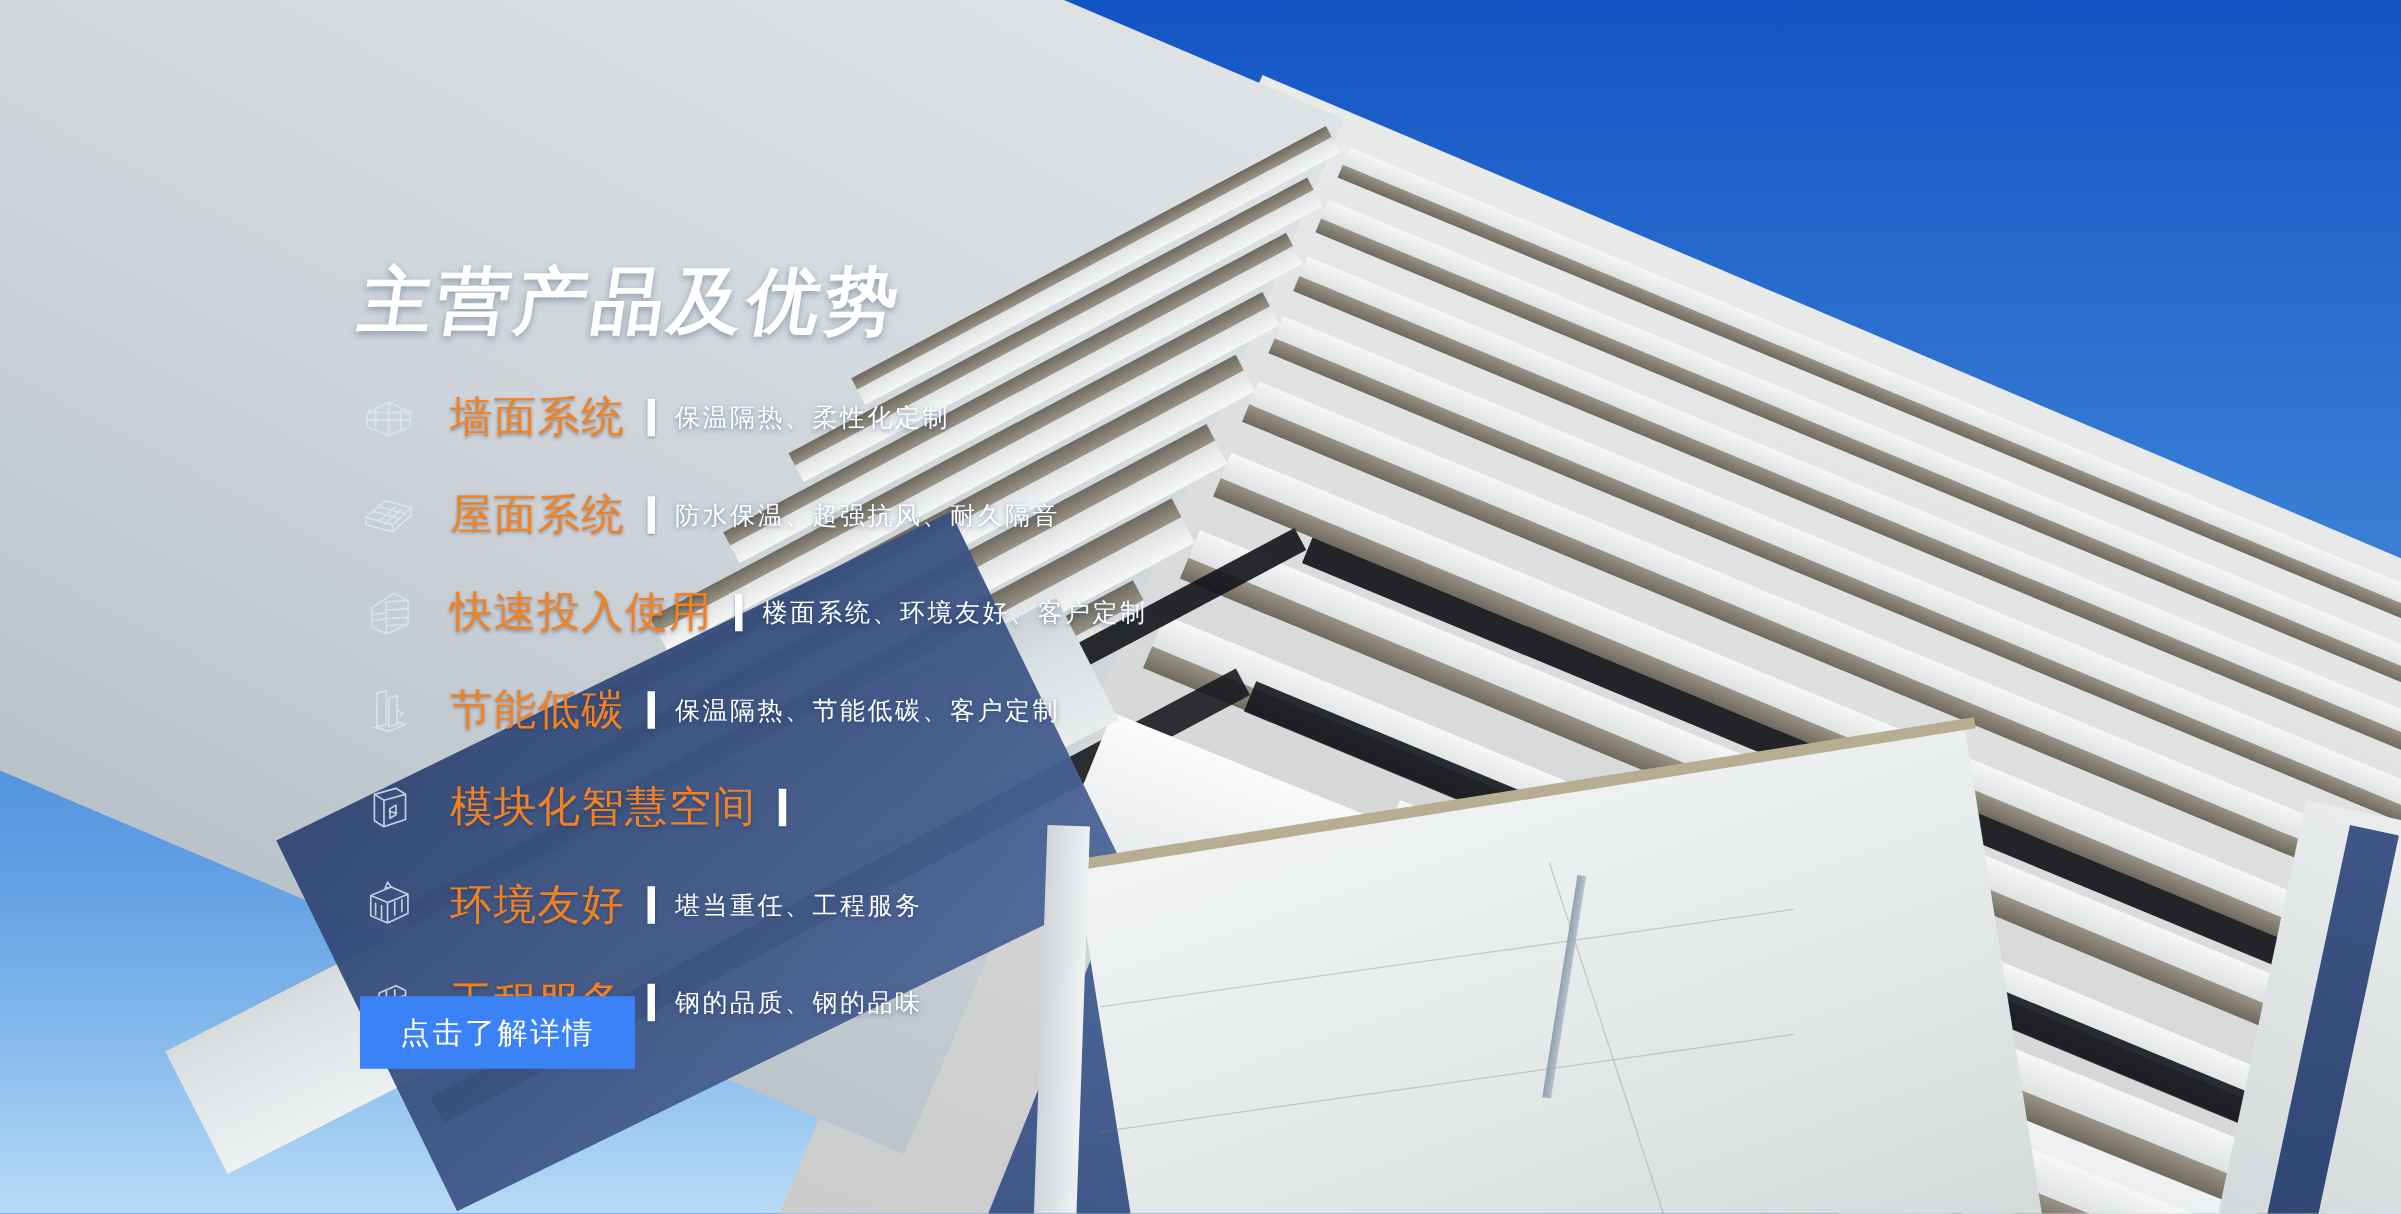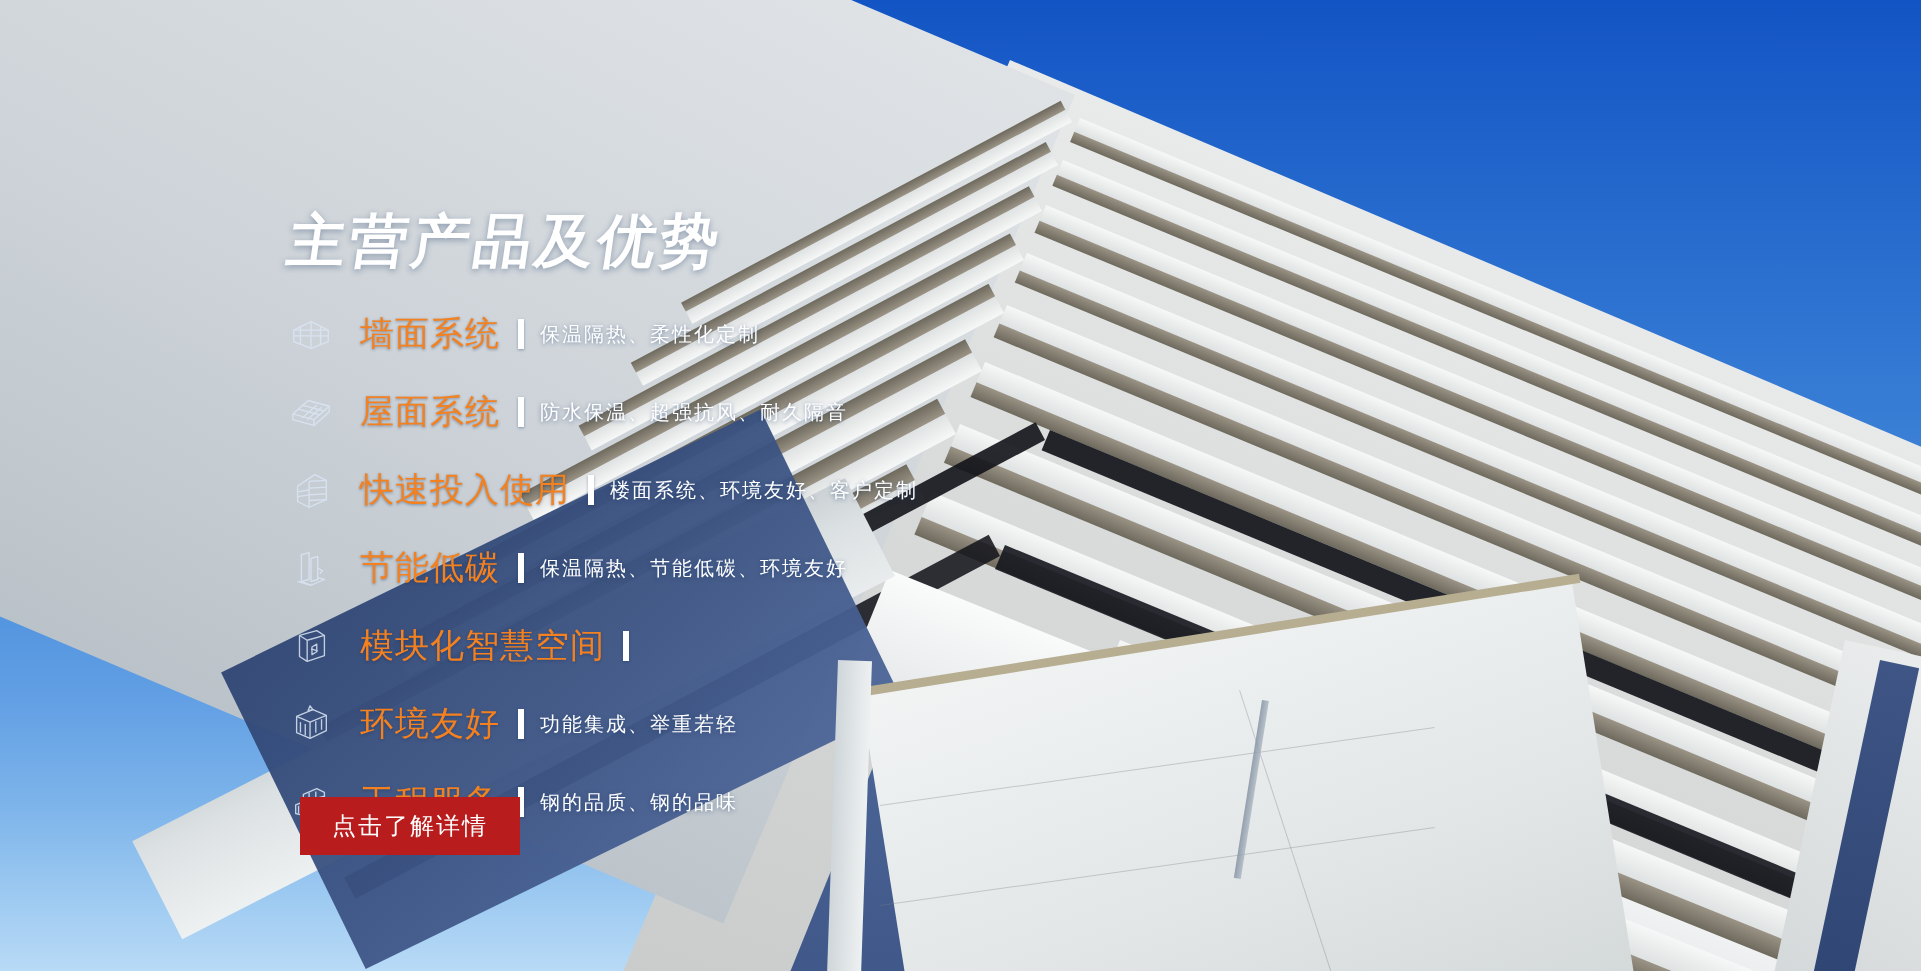--- a/index.html
+++ b/index.html
@@ -106,22 +106,22 @@
     flex:0 0 6px;
   }
   .row .desc{
     color:#ffffff;
     font-size:20px;
     letter-spacing:2px;
     text-shadow:0 1px 4px rgba(20,50,100,.5);
   }
 
   .cta{
-    position:absolute;left:300px;top:797px;
-    background:#b91c1c;
+    position:absolute;left:288px;top:797px;
+    background:#3b82f6;
     color:#ffffff;
     font-size:24px;
     letter-spacing:2px;
     padding:13px 32px;
     border:none;
     cursor:pointer;
     font-family:"Liberation Sans","DejaVu Sans",sans-serif;
   }
 </style>
 </head>
@@ -304,21 +304,21 @@
           <svg viewBox="0 0 48 48" fill="none" stroke="#dbe6f5" stroke-width="1.4" stroke-linejoin="round">
             <path d="M14 10 L22 8 L22 36 L14 38 Z"></path>
             <path d="M24 14 L31 12 L31 36 L24 38 Z"></path>
             <path d="M10 38 L24 42 L38 36 L31 34"></path>
             <path d="M14 38 L24 42"></path>
             <path d="M31 24 L36 27 L33 30"></path>
           </svg>
         </span>
         <span class="name">节能低碳</span>
         <span class="bar"></span>
-        <span class="desc">保温隔热、节能低碳、环境友好</span>
+        <span class="desc">保温隔热、节能低碳、客户定制</span>
       </div>
 
       <div class="row">
         <span class="ico">
           <svg viewBox="0 0 48 48" fill="none" stroke="#dbe6f5" stroke-width="1.4" stroke-linejoin="round">
             <path d="M12 13 L30 8 L38 13 L38 34 L20 40 L12 35 Z"></path>
             <path d="M20 18 L38 13"></path>
               <path d="M20 18 L20 40"></path>
               <path d="M12 13 L20 18"></path>
             <path d="M25 25 L30 22 L30 30 L25 33 Z"></path>
@@ -337,21 +337,21 @@
               <path d="M23 22 L23 39"></path>
             <path d="M13 22 L13 33"></path>
               <path d="M18 24 L18 36"></path>
             <path d="M29 21 L29 33"></path>
               <path d="M35 19 L35 30"></path>
             <path d="M23 5 L26 9 L21 10 Z"></path>
           </svg>
         </span>
         <span class="name">环境友好</span>
         <span class="bar"></span>
-        <span class="desc">功能集成、举重若轻</span>
+        <span class="desc">堪当重任、工程服务</span>
       </div>
 
       <div class="row">
         <span class="ico">
           <svg viewBox="0 0 48 48" fill="none" stroke="#dbe6f5" stroke-width="1.4" stroke-linejoin="round">
             <path d="M16 16 L30 10 L38 14 L38 32 L16 38 Z"></path>
             <path d="M16 24 L8 27 L8 36 L16 38"></path>
             <path d="M22 14 L22 36"></path>
               <path d="M29 13 L29 34"></path>
             <path d="M11 28 L11 36"></path>

